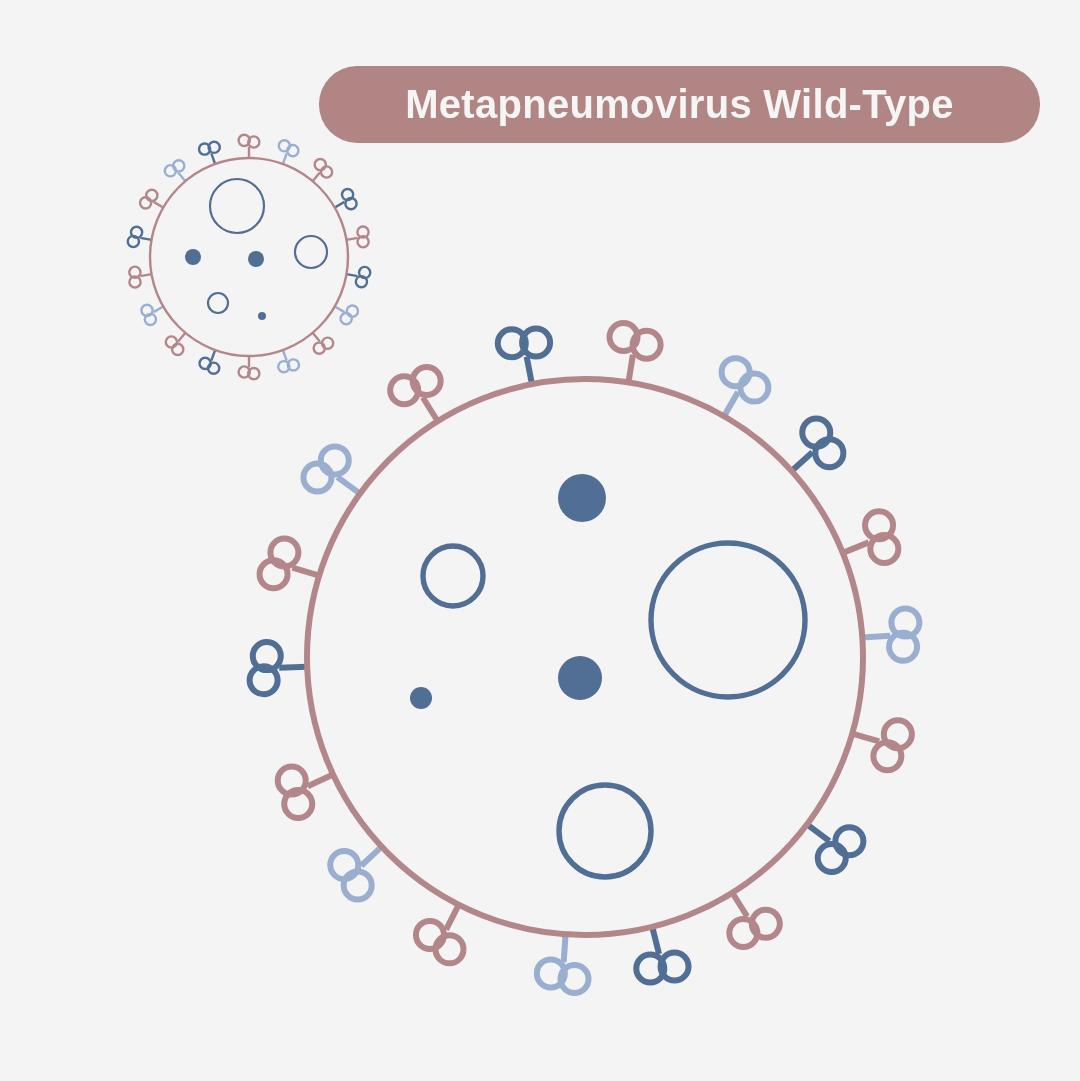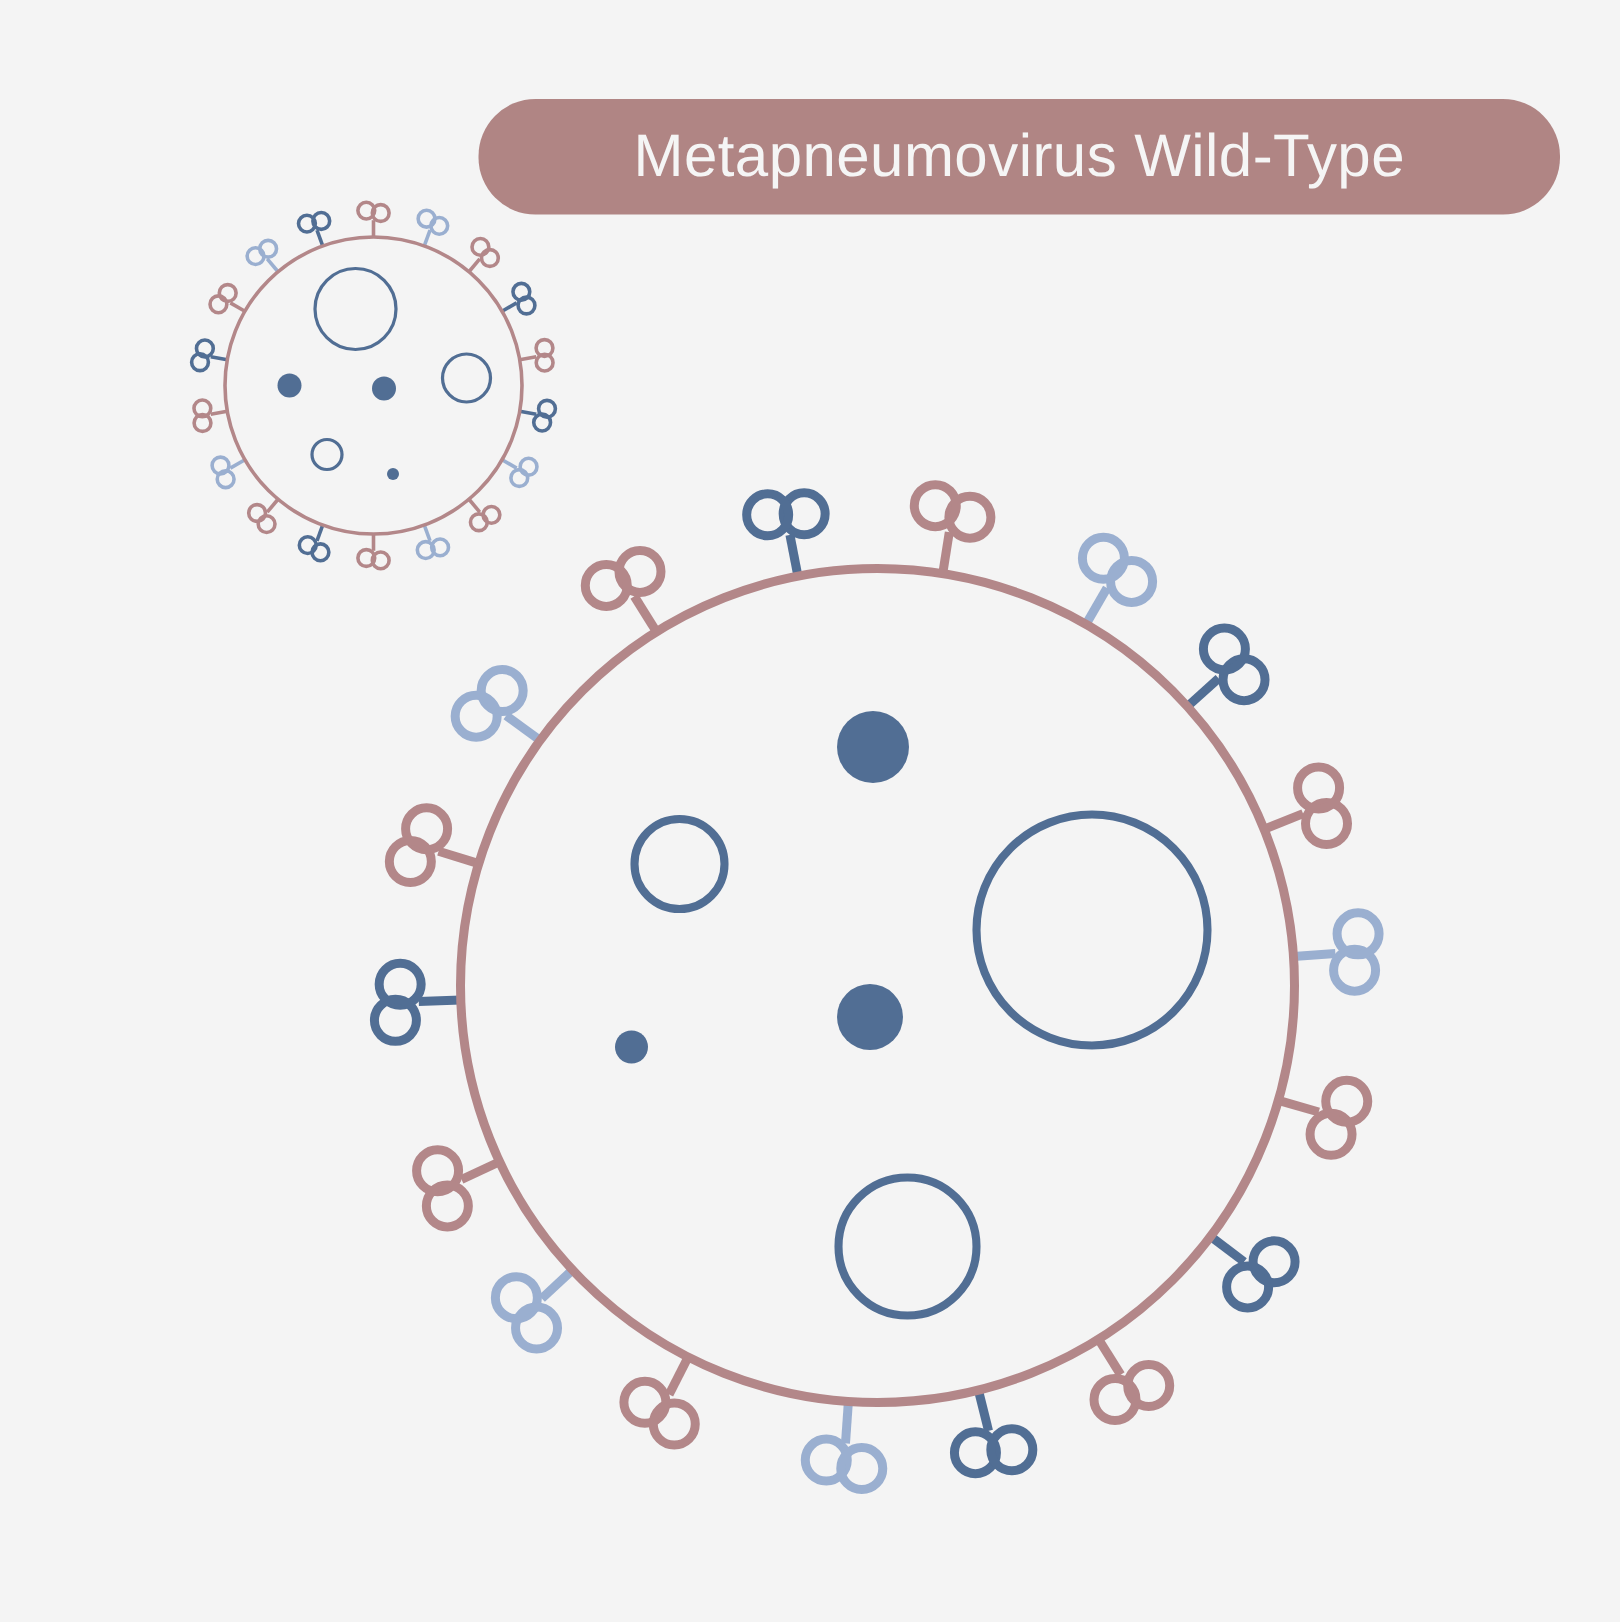--- a/index.html
+++ b/index.html
@@ -1,18 +1,18 @@
 <!DOCTYPE html>
 <html><head>
 <meta charset="utf-8">
 <style>
   html,body{margin:0;padding:0;background:#f4f4f4;}
   #stage{position:relative;width:1080px;height:1081px;background:#f4f4f4;overflow:hidden;}
   #title-pill{position:absolute;left:319px;top:66px;width:721px;height:77px;border-radius:38px;background:#b08584;display:flex;align-items:center;justify-content:center;}
-  #title-text{font-family:"Liberation Sans",sans-serif;font-weight:normal;font-size:40px;color:#f5f5f5;letter-spacing:0.3px;}
+  #title-text{font-family:"Liberation Sans",sans-serif;font-weight:bold;font-size:40px;color:#f5f5f5;letter-spacing:0.3px;}
   svg{position:absolute;left:0;top:0;}
 </style>
 </head>
 <body>
 
 <div id="stage">
   <svg id="virus-svg" width="1080" height="1081" viewBox="0 0 1080 1081">
     <g id="small-virion">
         <g>
           <line x1="215.1400058107588" y1="163.97043054219506" x2="211.3093802055113" y2="153.4458731893929" stroke="#516e94" stroke-width="2.4000000000000004"></line>

